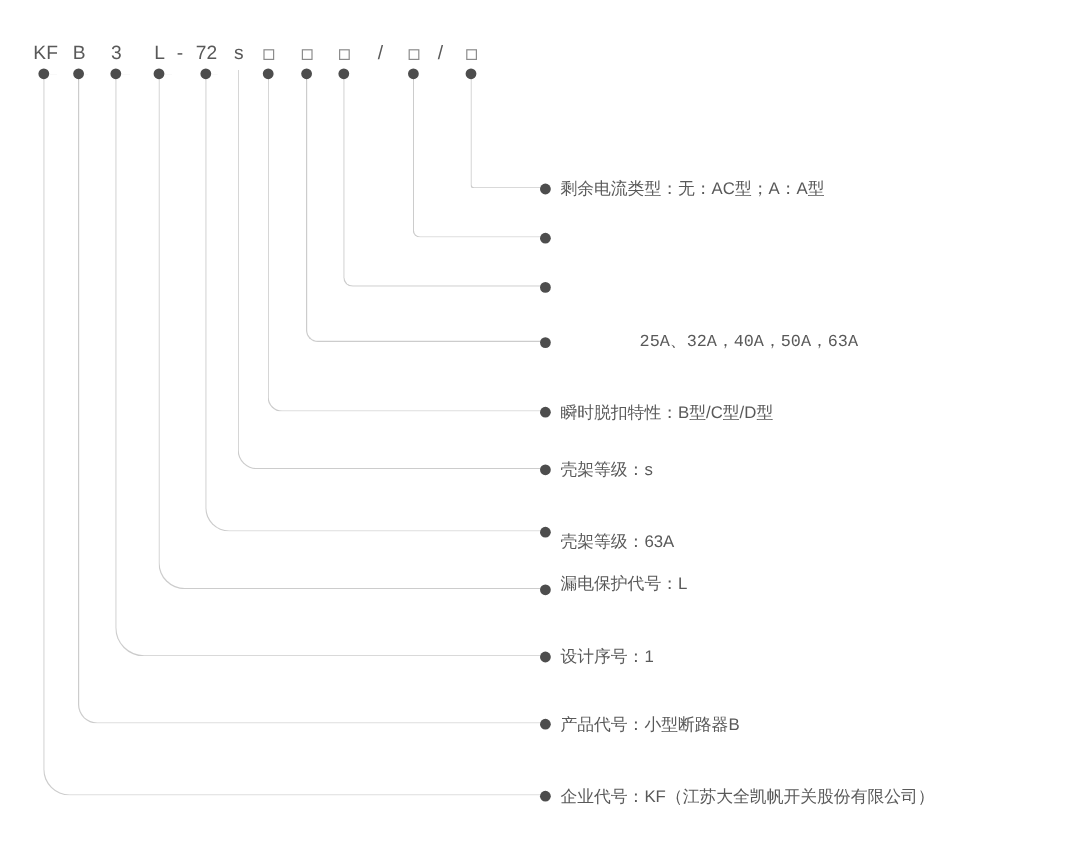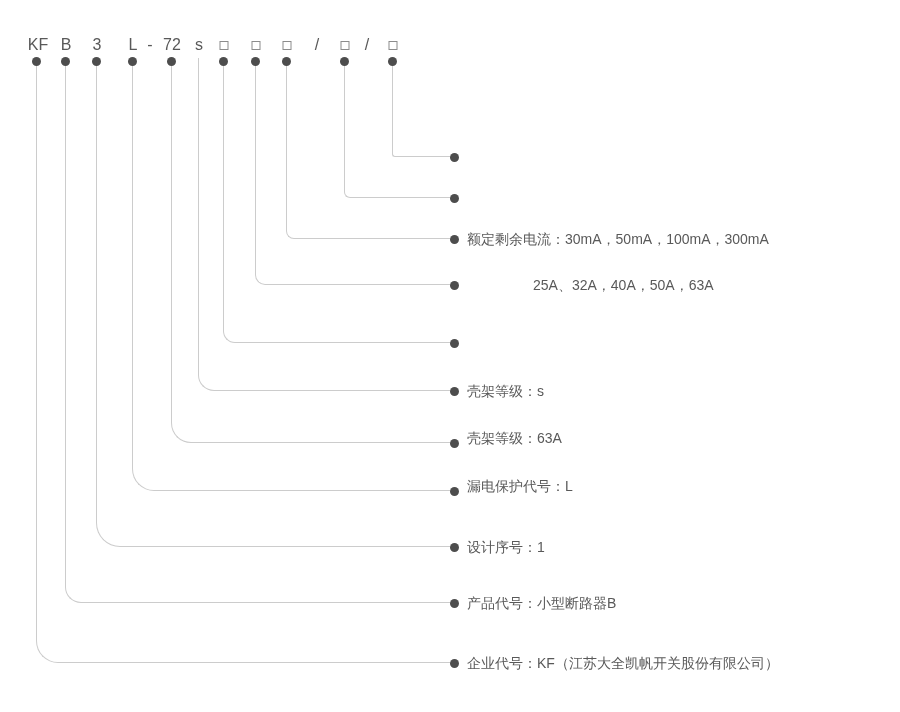--- a/index.html
+++ b/index.html
@@ -52,21 +52,21 @@
 
   
   .label-text {
     position: absolute;
     left: 467px;
     font-size: 14px;
     line-height: 20px;
     color: #595959;
     white-space: nowrap;
   }
-  .label-text .wrap-line { padding-left: 66px; line-height: 22px; }
+  .label-text .wrap-line { padding-left: 66px; line-height: 22px; font-family: Liberation Mono, monospace; }
   .label-text .first-line { line-height: 22px; }
 </style>
 </head>
 <body>
 
 <div class="canvas">
 
   <div>
     <span class="code-seg" style="left:38px">KF</span>
     <span class="code-seg" style="left:66px">B</span>
@@ -112,24 +112,25 @@
   <span class="bullet" style="left:450px; top:234.5px"></span>
   <span class="bullet" style="left:450px; top:280.5px"></span>
   <span class="bullet" style="left:450px; top:338.5px"></span>
   <span class="bullet" style="left:450px; top:386.5px"></span>
   <span class="bullet" style="left:450px; top:438.5px"></span>
   <span class="bullet" style="left:450px; top:486.5px"></span>
   <span class="bullet" style="left:450px; top:542.5px"></span>
   <span class="bullet" style="left:450px; top:598.5px"></span>
   <span class="bullet" style="left:450px; top:658.5px"></span>
 
-  <div class="label-text" style="top:229px">额定剩余电流：30mA，50mA，100mA，300mA</div>
+  <div class="label-text" style="top:147px">剩余电流类型：无：AC型；A：A型</div>
   <div class="label-text" style="top:274px">
     <div class="wrap-line">25A、32A，40A，50A，63A</div>
   </div>
+  <div class="label-text" style="top:333px">瞬时脱扣特性：B型/C型/D型</div>
   <div class="label-text" style="top:381px">壳架等级：s</div>
-  <div class="label-text" style="top:428px">壳架等级：63A</div>
+  <div class="label-text" style="top:441px">壳架等级：63A</div>
   <div class="label-text" style="top:476px">漏电保护代号：L</div>
   <div class="label-text" style="top:537px">设计序号：1</div>
   <div class="label-text" style="top:653px">企业代号：KF（江苏大全凯帆开关股份有限公司）</div>
   <div class="label-text" style="top:593px">产品代号：小型断路器B</div>
 
 </div>
 
 </body></html>

